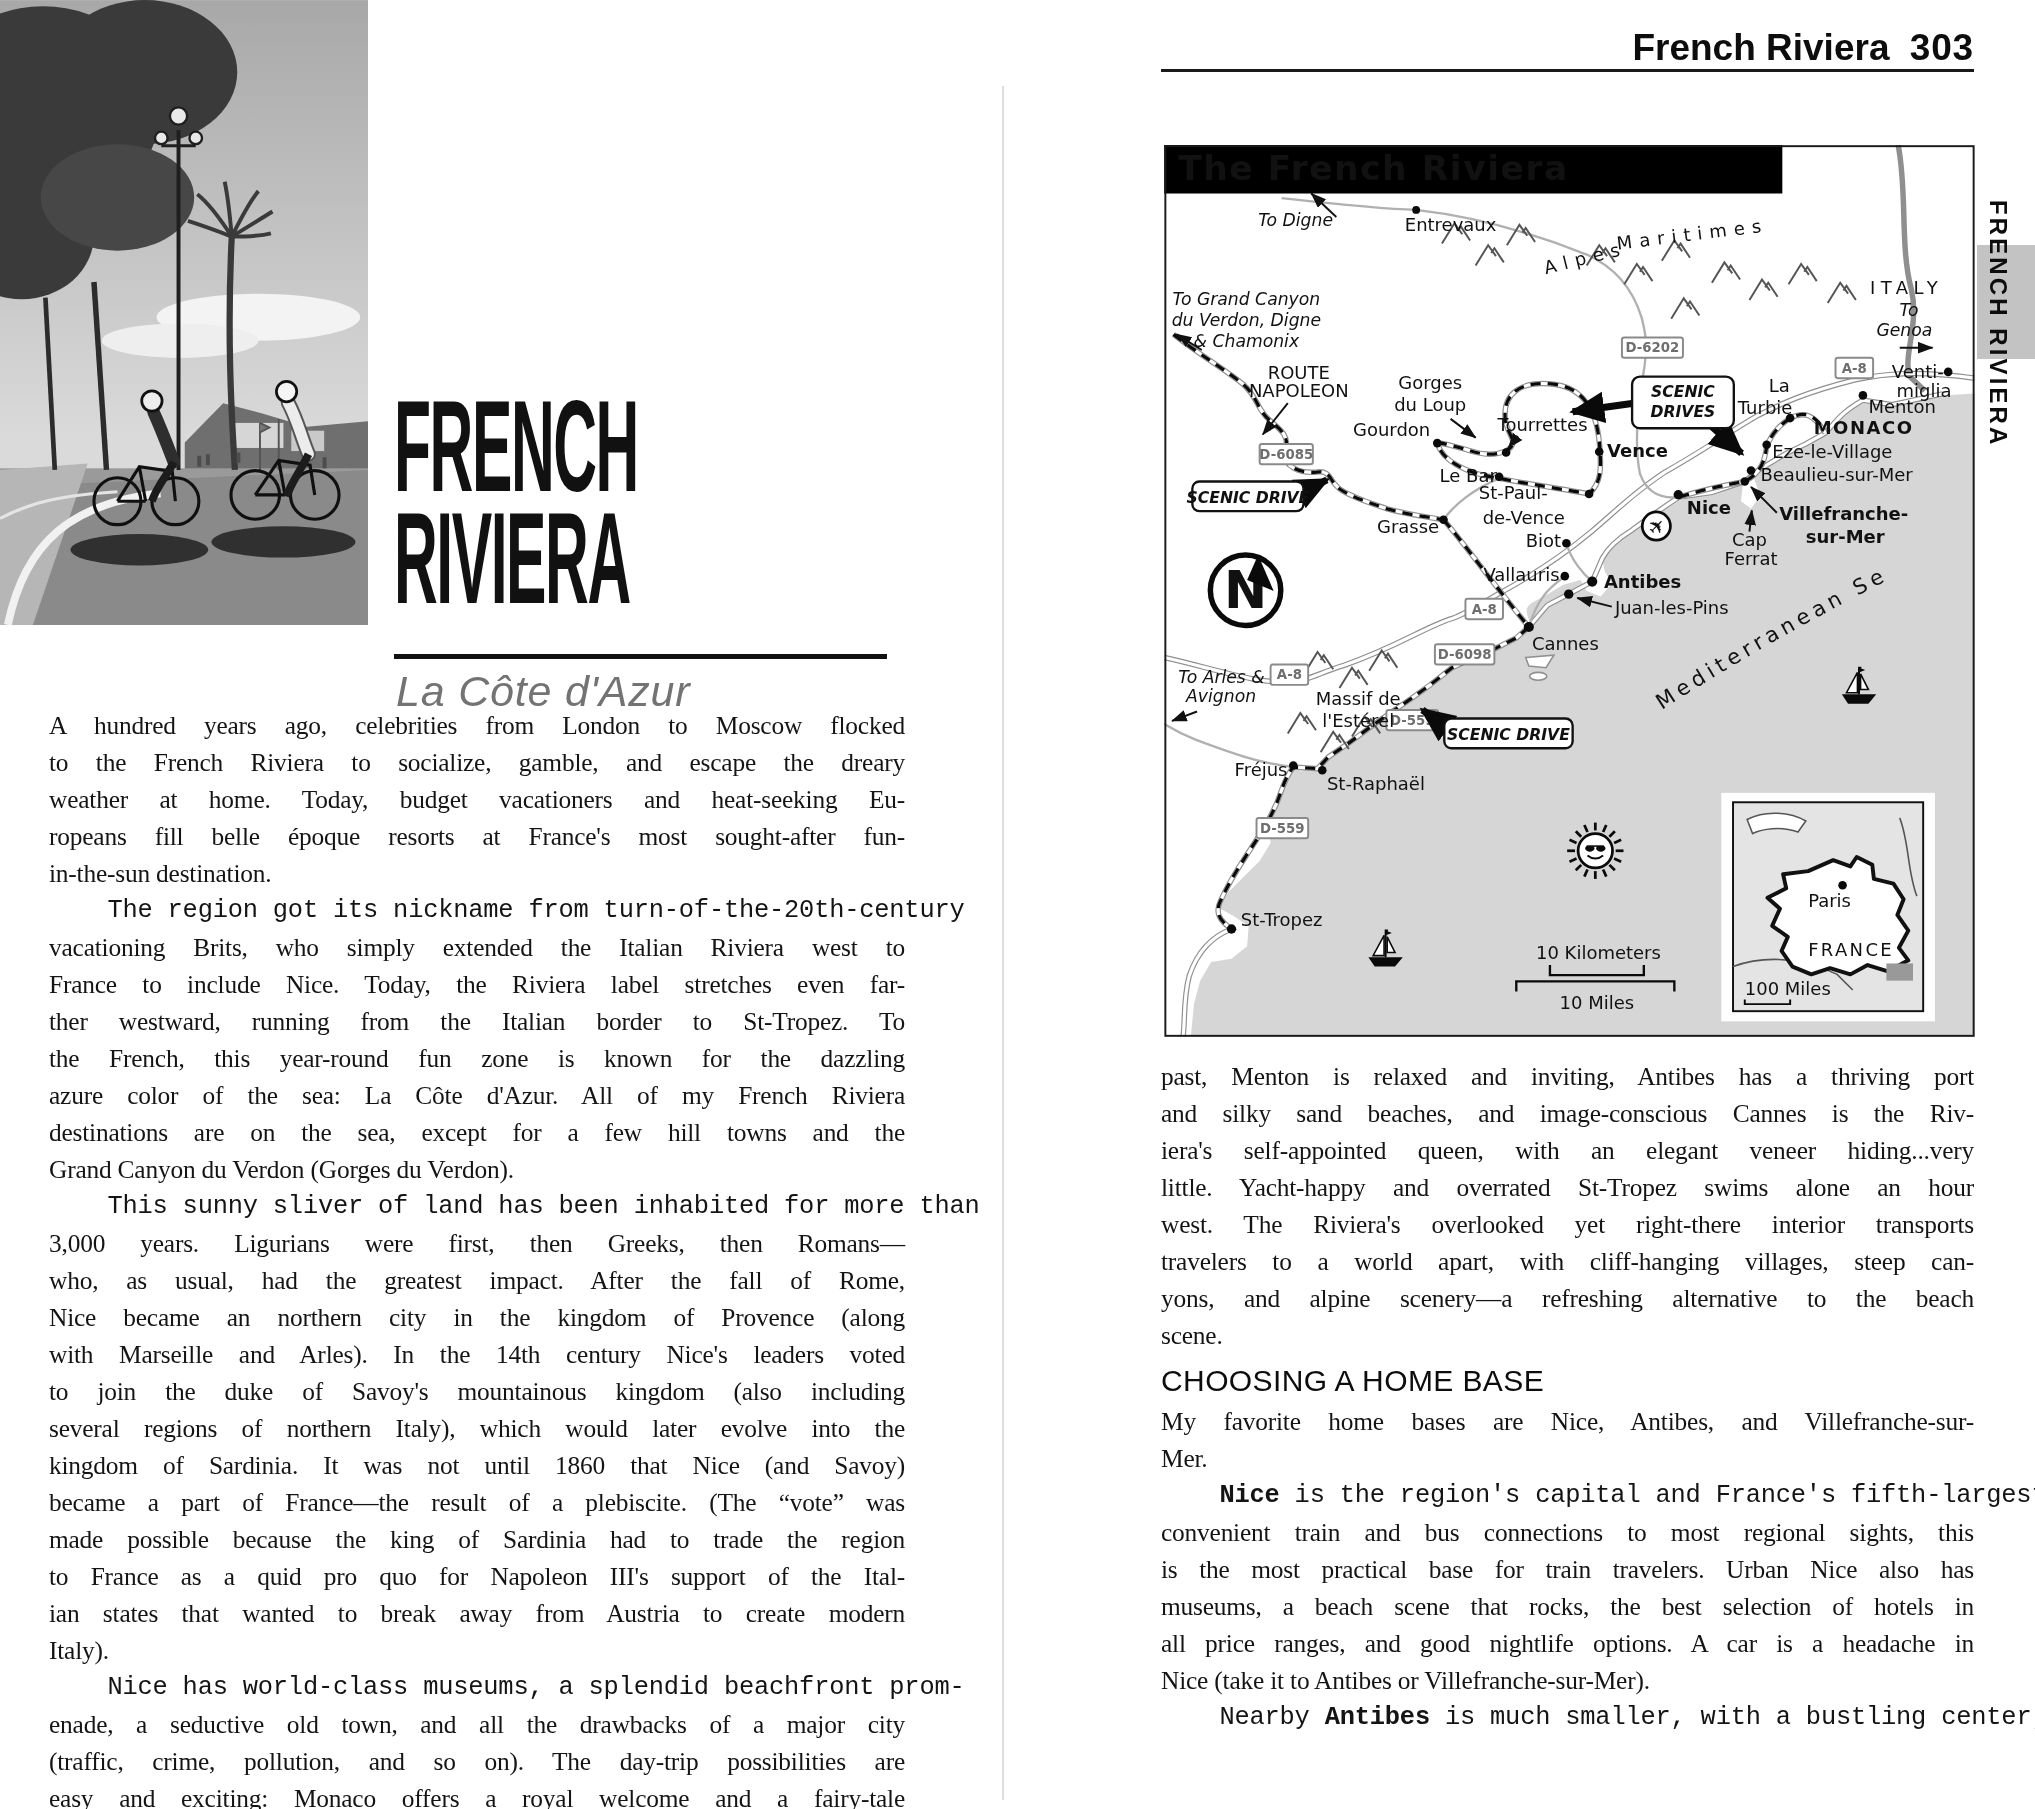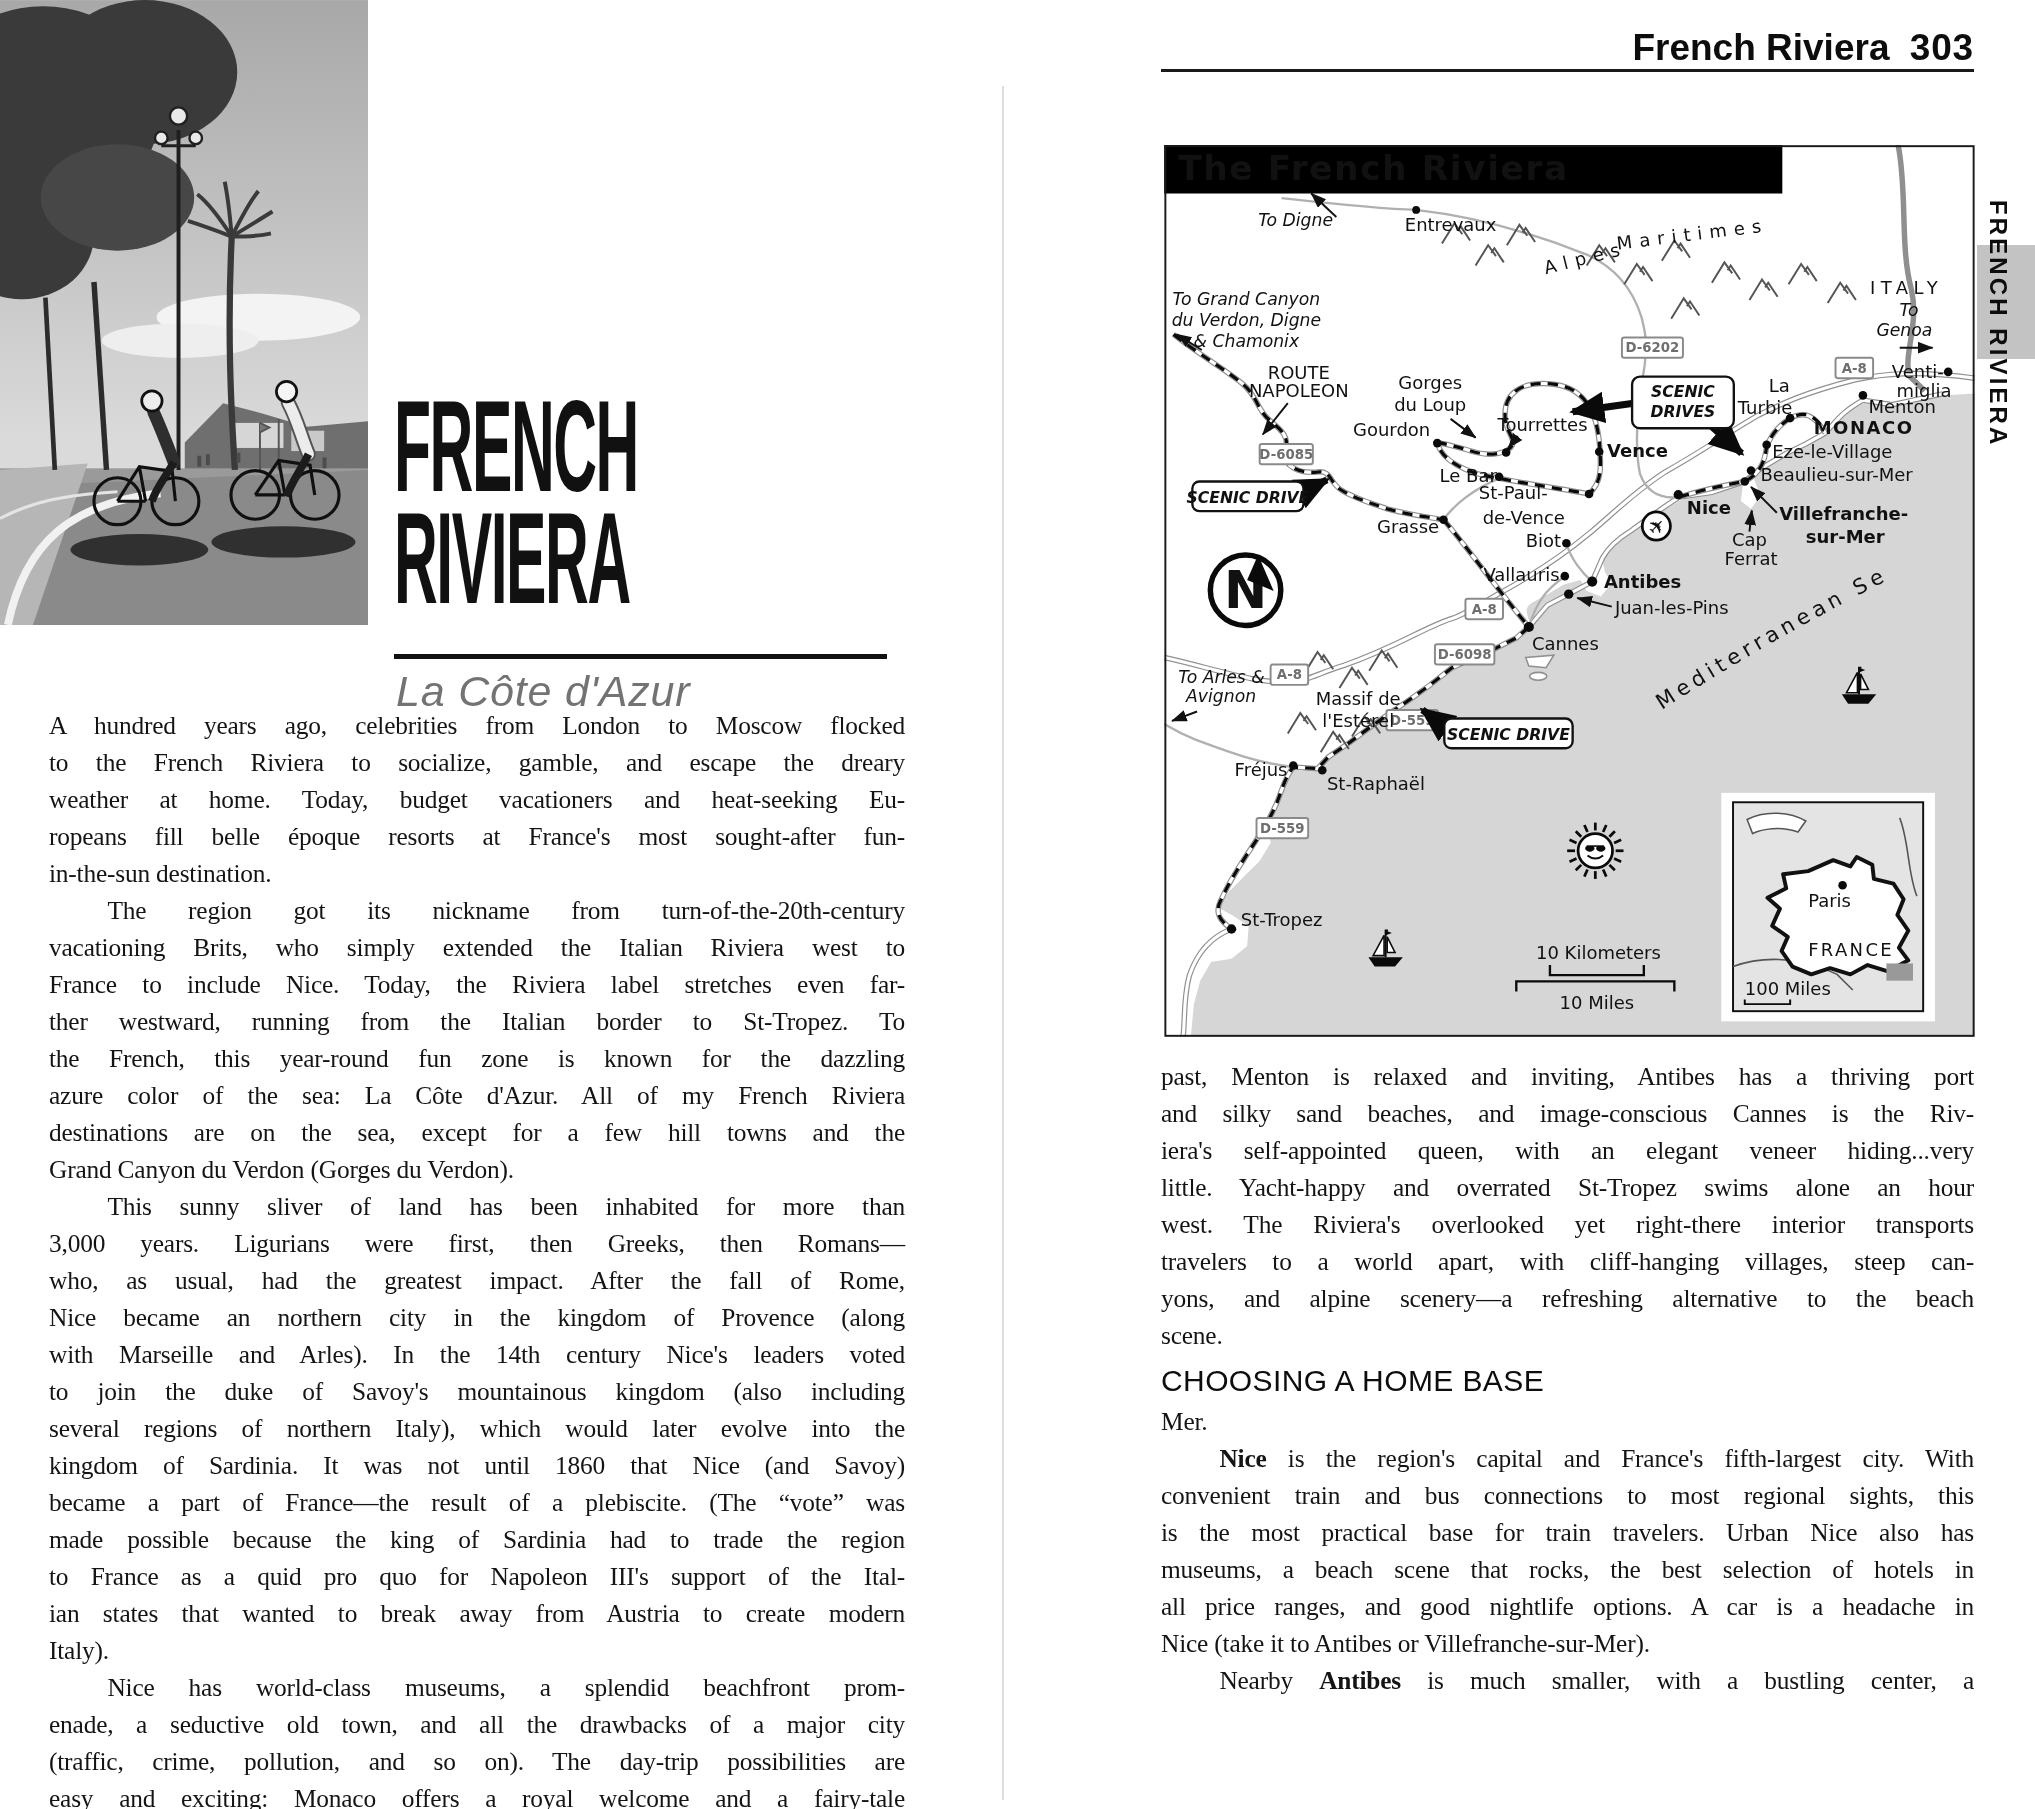--- a/index.html
+++ b/index.html
@@ -14,21 +14,21 @@
               white-space:nowrap;color:#111;}
   #title-rule{left:394px;top:654px;width:493px;height:4.7px;background:#111;}
   #subtitle{left:396px;top:667px;font-family:"Liberation Sans",sans-serif;font-style:italic;
             font-size:43px;letter-spacing:0.8px;color:#737373;}
   
   .col{position:absolute;font-size:25.4px;line-height:37px;letter-spacing:-0.2px;}
   #col-left{left:49px;top:707px;width:856px;}
   #col-right{left:1161px;top:1058px;width:813px;}
   .line{height:37px;text-align:justify;text-align-last:justify;white-space:nowrap;}
   .line.el{text-align:left;text-align-last:left;}
-  .line.ind{text-indent:2.3em;}
+  .line.ind{text-indent:2.3em;font-family:Liberation Mono, monospace;}
   .line b{font-weight:bold;}
   #cr-heading{font-family:"Liberation Sans",sans-serif;font-weight:normal;font-size:30px;
               letter-spacing:0.4px;height:41px;padding-top:7.8px;text-align:left;color:#0d0d0d;}
   
   #rp-header{left:1161px;top:27px;width:813px;text-align:right;
              font-family:"Liberation Sans",sans-serif;font-weight:bold;font-size:37px;color:#0d0d0d;}
   #rp-header .pg{margin-left:20.4px;letter-spacing:0.8px;}
   #rp-rule{left:1161px;top:69px;width:813px;height:3.1px;background:#1a1a1a;}
   
   #tab-box{left:1977px;top:245px;width:58px;height:114px;background:#c3c3c3;}
@@ -483,20 +483,21 @@
   <div id="col-right" class="col">
     <div class="line">past, Menton is relaxed and inviting, Antibes has a thriving port</div>
     <div class="line">and silky sand beaches, and image-conscious Cannes is the Riv-</div>
     <div class="line">iera's self-appointed queen, with an elegant veneer hiding...very</div>
     <div class="line">little. Yacht-happy and overrated St-Tropez swims alone an hour</div>
     <div class="line">west. The Riviera's overlooked yet right-there interior transports</div>
     <div class="line">travelers to a world apart, with cliff-hanging villages, steep can-</div>
     <div class="line">yons, and alpine scenery—a refreshing alternative to the beach</div>
     <div class="line el">scene.</div>
     <div id="cr-heading">CHOOSING A HOME BASE</div>
+    <div class="line">My favorite home bases are Nice, Antibes, and Villefranche-sur-</div>
     <div class="line el">Mer.</div>
     <div class="line ind"><b>Nice</b><span> is the region's capital and France's fifth-largest city. With</span></div>
     <div class="line">convenient train and bus connections to most regional sights, this</div>
     <div class="line">is the most practical base for train travelers. Urban Nice also has</div>
     <div class="line">museums, a beach scene that rocks, the best selection of hotels in</div>
     <div class="line">all price ranges, and good nightlife options. A car is a headache in</div>
     <div class="line el">Nice (take it to Antibes or Villefranche-sur-Mer).</div>
     <div class="line ind"><span>Nearby </span><b>Antibes</b><span> is much smaller, with a bustling center, a</span></div>
   </div>
 

